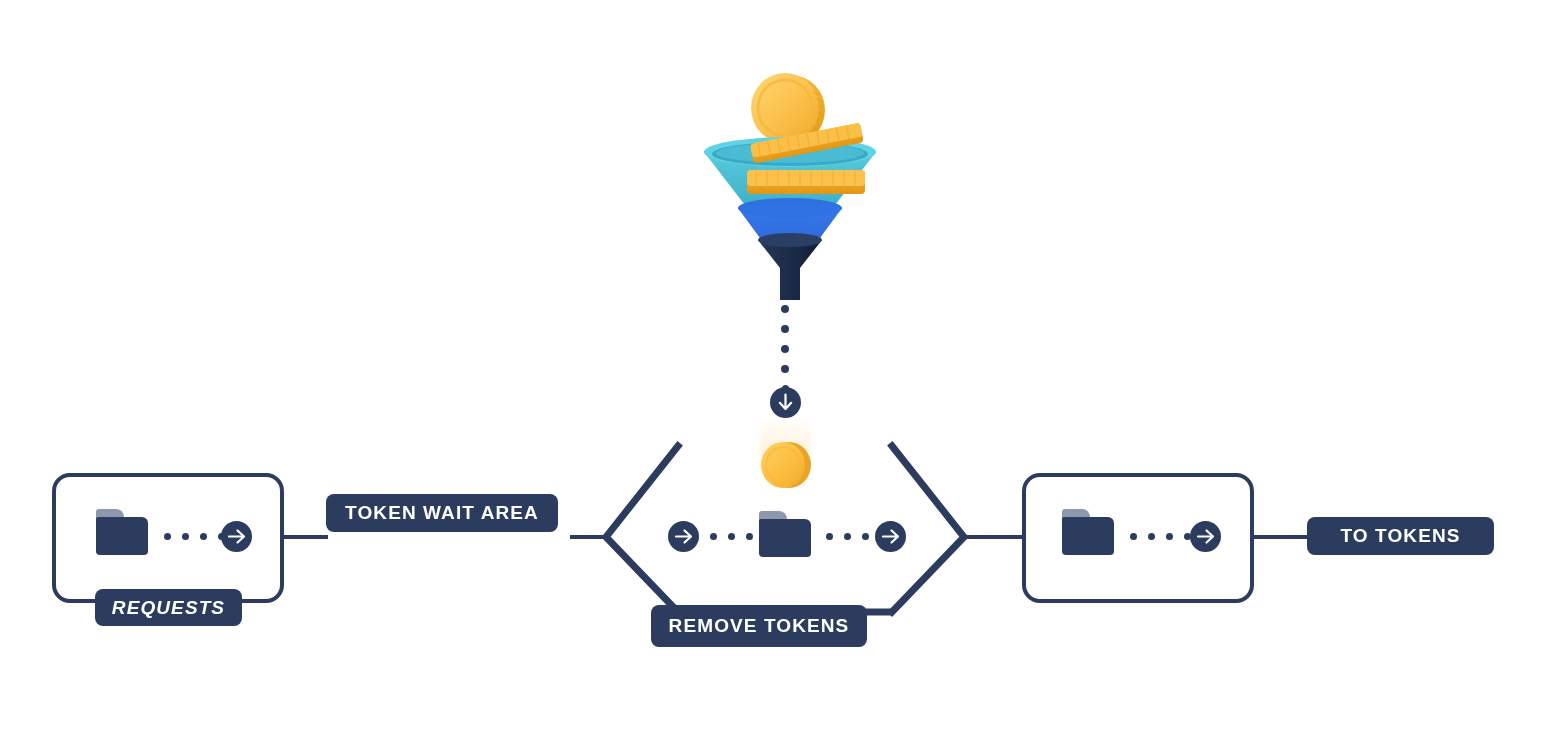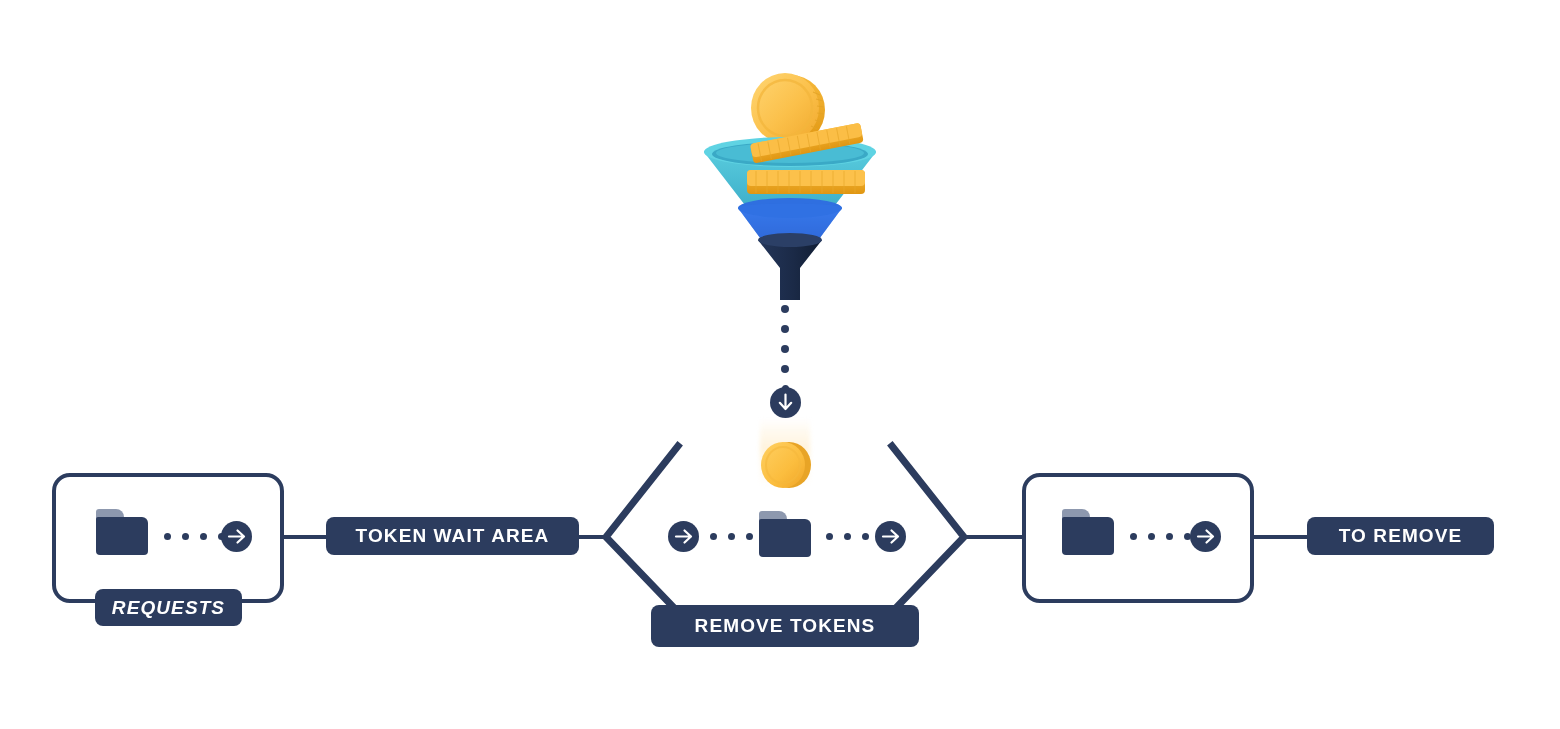--- a/index.html
+++ b/index.html
@@ -227,21 +227,21 @@
       <path d="M8 15.5 L22.5 15.5 M16.5 9.5 L23 15.5 L16.5 21.5" stroke="#ffffff" stroke-width="2.2" fill="none" stroke-linecap="round" stroke-linejoin="round"></path>
     </svg>
   </div>
 
   <div class="pill" style="left:95px;top:589px;width:147px;height:37px;font-style:italic;">
     <span>REQUESTS</span>
   </div>
 
   <div class="connector" style="left:282px;top:535px;width:46px;"></div>
 
-  <div class="pill" style="left:326px;top:517px;width:253px;height:38px;">
+  <div class="pill" style="left:326px;top:494px;width:232px;height:38px;">
     <span>TOKEN WAIT AREA</span>
   </div>
 
   <div class="connector" style="left:570px;top:535px;width:40px;"></div>
 
   <div class="hex" style="left:598px;top:438px;width:374px;height:180px;">
     <svg width="374" height="180" viewBox="0 0 374 180">
       <polyline points="80,8 8,99 80,174" fill="none" stroke="#2c3c5e" stroke-width="7" stroke-linecap="square"></polyline>
       <polyline points="294,8 366,99 294,174" fill="none" stroke="#2c3c5e" stroke-width="7" stroke-linecap="square"></polyline>
       <line x1="80" y1="174" x2="294" y2="174" stroke="#2c3c5e" stroke-width="7"></line>
@@ -272,21 +272,21 @@
     <i style="width:7px;height:7px;margin-right:11px;"></i>
   </div>
 
   <div class="arrow-circle" style="left:875px;top:521px;width:31px;height:31px;">
     <svg width="31" height="31" viewBox="0 0 31 31">
       <circle cx="15.5" cy="15.5" r="15.5" fill="#2c3c5e"></circle>
       <path d="M8 15.5 L22.5 15.5 M16.5 9.5 L23 15.5 L16.5 21.5" stroke="#ffffff" stroke-width="2.2" fill="none" stroke-linecap="round" stroke-linejoin="round"></path>
     </svg>
   </div>
 
-  <div class="pill" style="left:651px;top:605px;width:268px;height:42px;">
+  <div class="pill" style="left:651px;top:605px;width:216px;height:42px;">
     <span>REMOVE TOKENS</span>
   </div>
 
   <div class="connector" style="left:962px;top:535px;width:62px;"></div>
 
   <div class="node-box" style="left:1022px;top:473px;width:232px;height:130px;">
   </div>
 
   <div class="folder" style="left:1062px;top:509px;width:52px;height:46px;">
     <div class="tab" style="width:28px;height:10px;"></div>
@@ -303,16 +303,16 @@
   <div class="arrow-circle" style="left:1190px;top:521px;width:31px;height:31px;">
     <svg width="31" height="31" viewBox="0 0 31 31">
       <circle cx="15.5" cy="15.5" r="15.5" fill="#2c3c5e"></circle>
       <path d="M8 15.5 L22.5 15.5 M16.5 9.5 L23 15.5 L16.5 21.5" stroke="#ffffff" stroke-width="2.2" fill="none" stroke-linecap="round" stroke-linejoin="round"></path>
     </svg>
   </div>
 
   <div class="connector" style="left:1252px;top:535px;width:58px;"></div>
 
   <div class="pill" style="left:1307px;top:517px;width:187px;height:38px;">
-    <span>TO REMOVE</span>
+    <span>TO TOKENS</span>
   </div>
 
 </div>
 
 </body></html>

